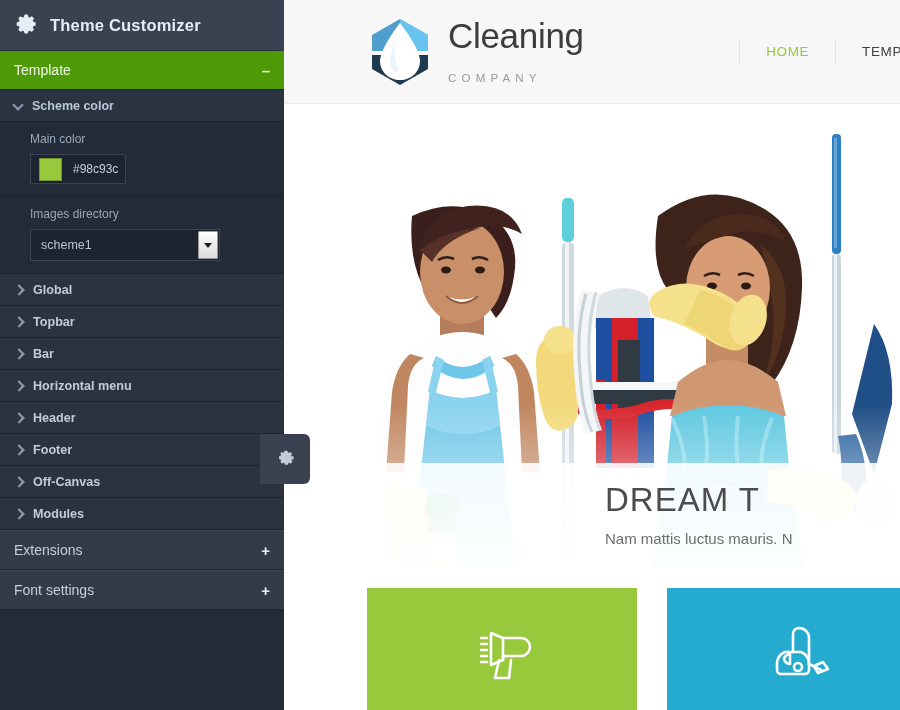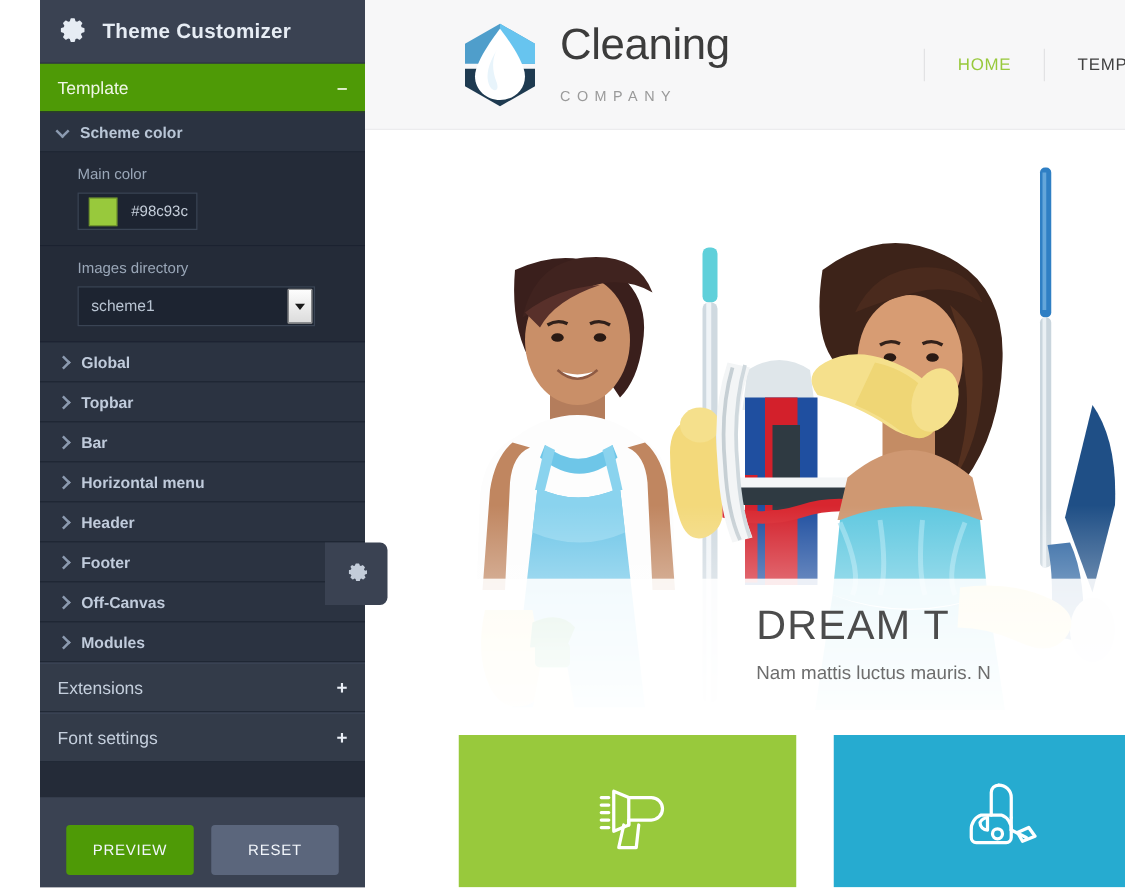--- a/index.html
+++ b/index.html
@@ -5,26 +5,25 @@
   html,body{margin:0;padding:0;}
   body{
     width:900px;height:710px;overflow:hidden;
     font-family:"Liberation Sans", sans-serif;
     background:#ffffff;
     position:relative;
   }
 
   
   #customizer-panel{
-    position:absolute;left:0;top:0;width:260px;height:710px;
+    position:absolute;left:0;top:0;width:284px;height:710px;
     background:#242b38;
     color:#c9d2de;
     overflow:hidden;
     z-index:30;
-    margin-left:32px;
   }
   .panel-title{
     height:50px;display:flex;align-items:center;gap:12px;
     padding:0 0 0 14px;
     background:#3a4252;
     border-bottom:1px solid #2b3240;
   }
   .panel-title .gear{
     width:24px;height:24px;flex:0 0 auto;display:block;
   }
@@ -246,26 +245,20 @@
 
   <div class="section-head dark">
     <span>Extensions</span>
     <span class="sign">+</span>
   </div>
   <div class="section-head dark">
     <span>Font settings</span>
     <span class="sign">+</span>
   </div>
 
-  <div class="panel-footer">
-    <div class="btn-bar">
-      <div class="btn preview">PREVIEW</div>
-      <div class="btn reset">RESET</div>
-    </div>
-  </div>
 </div>
 
 <div id="panel-toggle">
   <span>
     <svg viewBox="0 0 24 24" xmlns="http://www.w3.org/2000/svg">
       <path fill="#c3ccd9" d="M12 9.1a2.9 2.9 0 1 0 0 5.8 2.9 2.9 0 0 0 0-5.8zm0 4.4a1.5 1.5 0 1 1 0-3 1.5 1.5 0 0 1 0 3z"></path>
       <path fill="#c3ccd9" d="M20.6 13.3l-1.5-.4c-.1-.3-.2-.6-.4-.9l.8-1.3a.5.5 0 0 0-.1-.6l-1.5-1.5a.5.5 0 0 0-.6-.1l-1.3.8c-.3-.2-.6-.3-.9-.4l-.4-1.5a.5.5 0 0 0-.5-.3h-2.4a.5.5 0 0 0-.5.3l-.4 1.5c-.3.1-.6.2-.9.4l-1.3-.8a.5.5 0 0 0-.6.1L7.1 9.6a.5.5 0 0 0-.1.6l.8 1.3c-.2.3-.3.6-.4.9l-1.5.4a.5.5 0 0 0-.3.5v2.4c0 .2.1.4.3.5l1.5.4c.1.3.2.6.4.9l-.8 1.3a.5.5 0 0 0 .1.6l1.5 1.5c.2.2.4.2.6.1l1.3-.8c.3.2.6.3.9.4l.4 1.5c.1.2.3.3.5.3h2.4c.2 0 .4-.1.5-.3l.4-1.5c.3-.1.6-.2.9-.4l1.3.8c.2.1.4.1.6-.1l1.5-1.5c.2-.2.2-.4.1-.6l-.8-1.3c.2-.3.3-.6.4-.9l1.5-.4c.2-.1.3-.3.3-.5v-2.4a.5.5 0 0 0-.3-.5z" transform="translate(0,-4)"></path>
     </svg>
   </span>
 </div>

